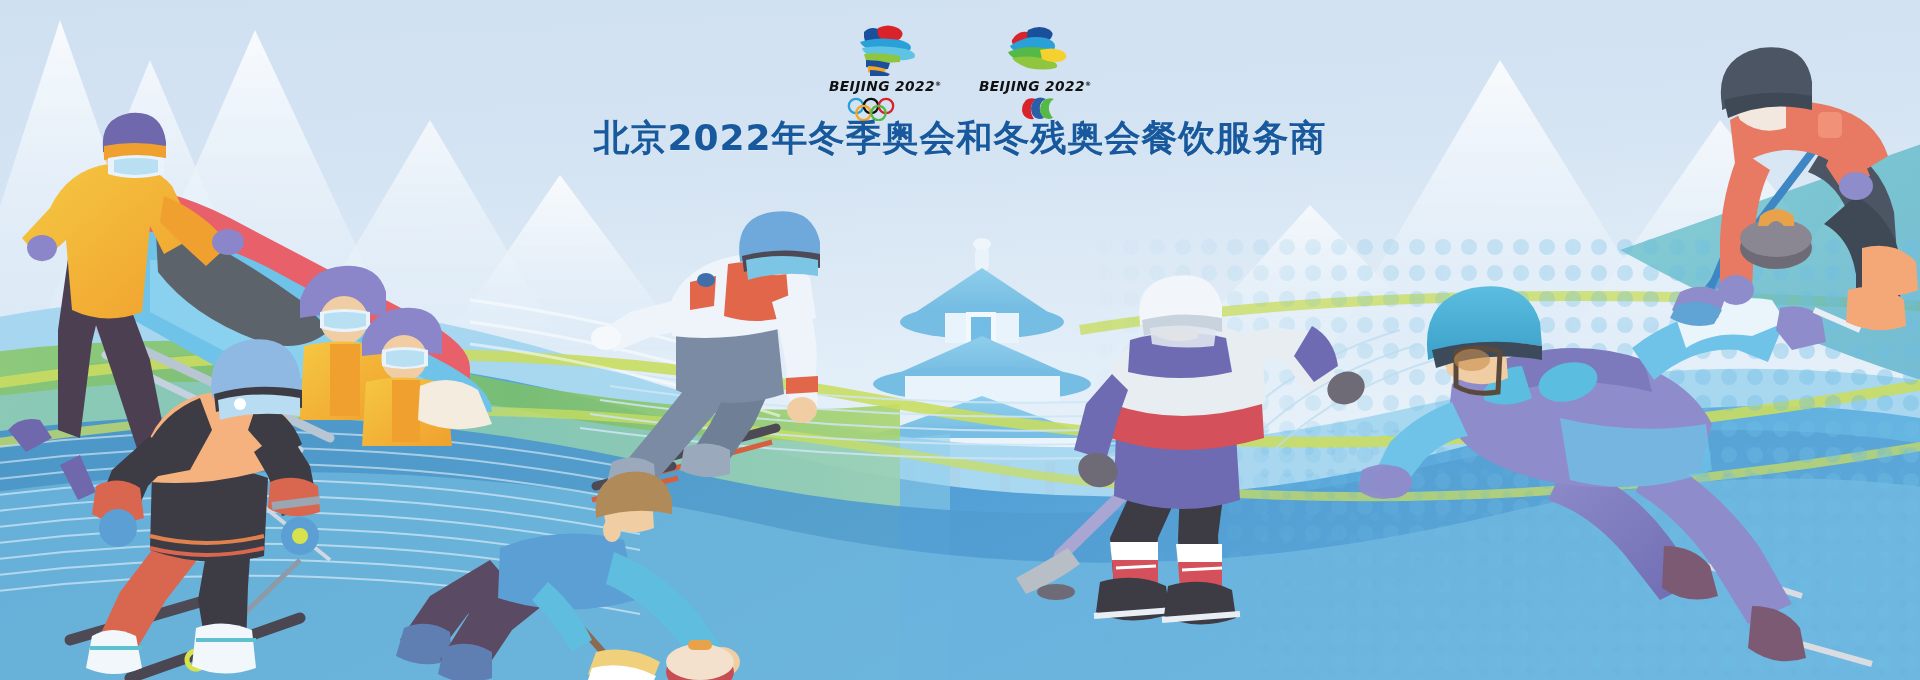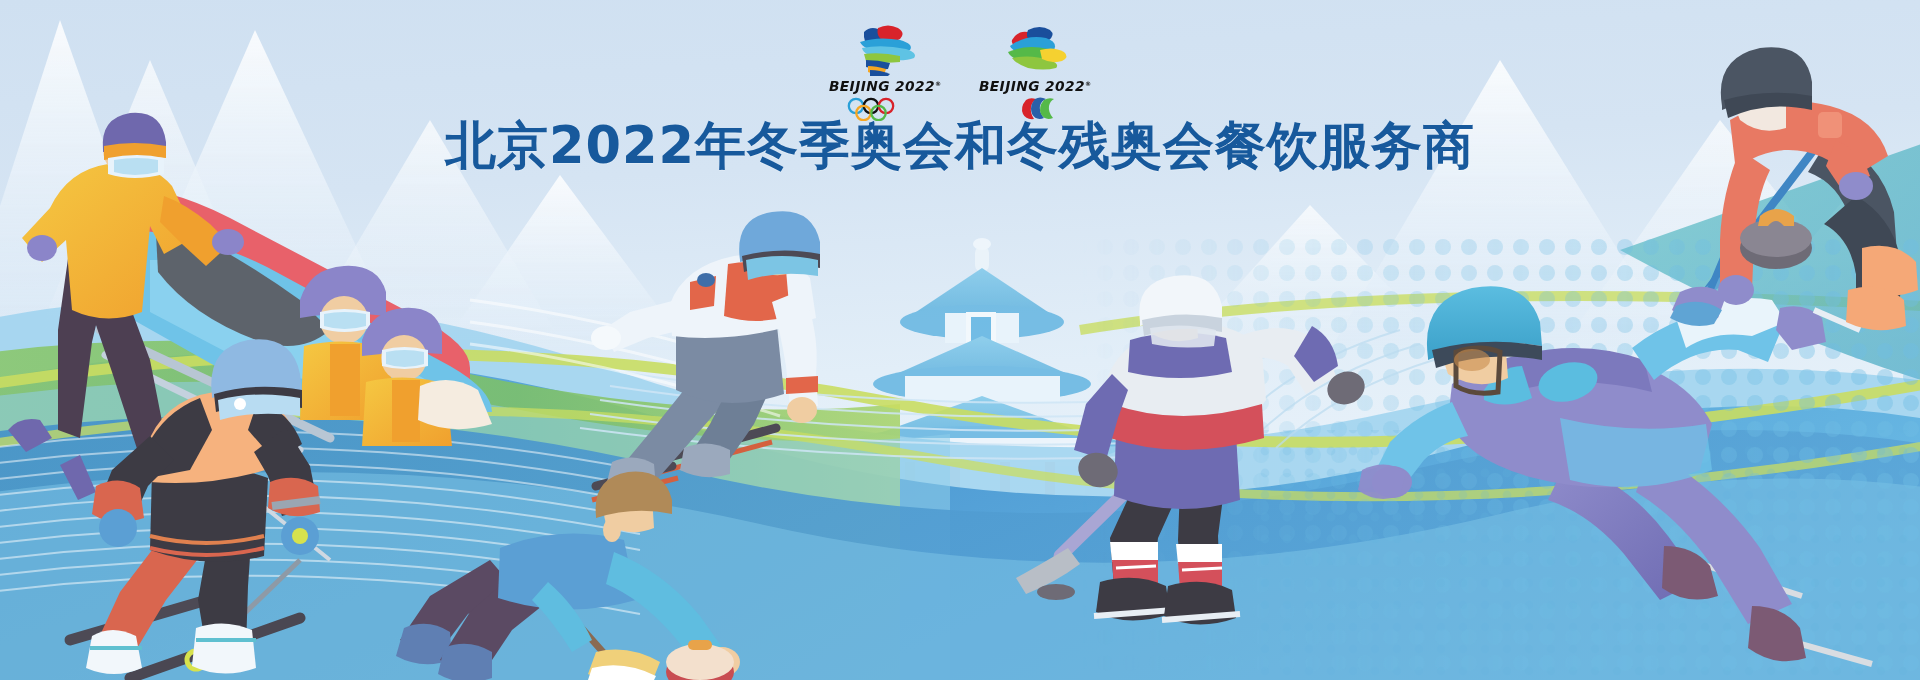--- a/index.html
+++ b/index.html
@@ -32,21 +32,21 @@
   }
   .logo-word sup{font-size:6px;vertical-align:super;}
   .logo-emblem{height:24px;margin-top:3px;}
 
   
   #title{
     position:absolute;left:0;top:118px;width:1920px;
     text-align:center;z-index:30;
     font-family:"DejaVu Sans","Liberation Sans",sans-serif;
     font-weight:bold;
-    font-size:51px;
+    font-size:36px;
     letter-spacing:1px;
     color:#17599c;
     line-height:1.1;
     text-shadow:0 1px 0 rgba(255,255,255,.25);
   }
 </style>
 </head>
 <body>
 
 <div id="banner">

